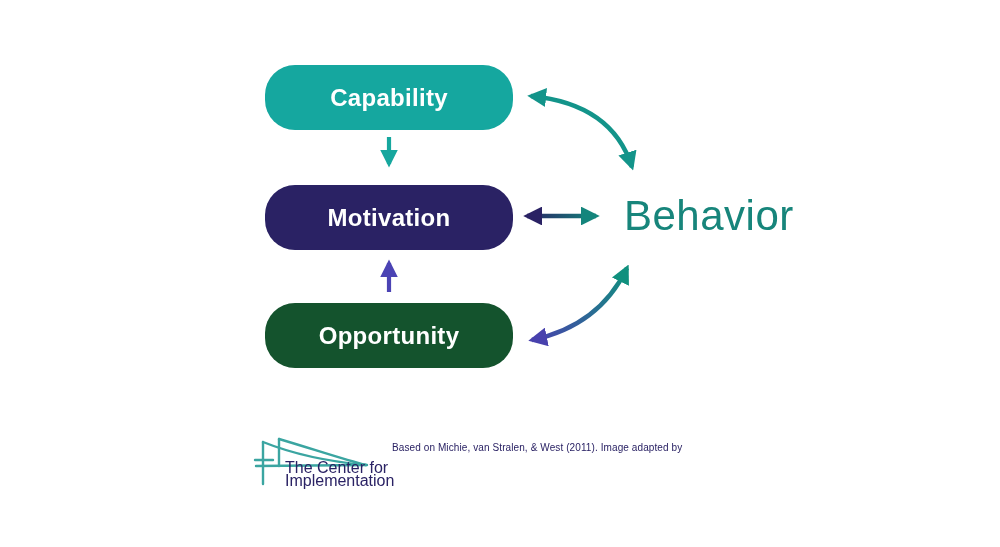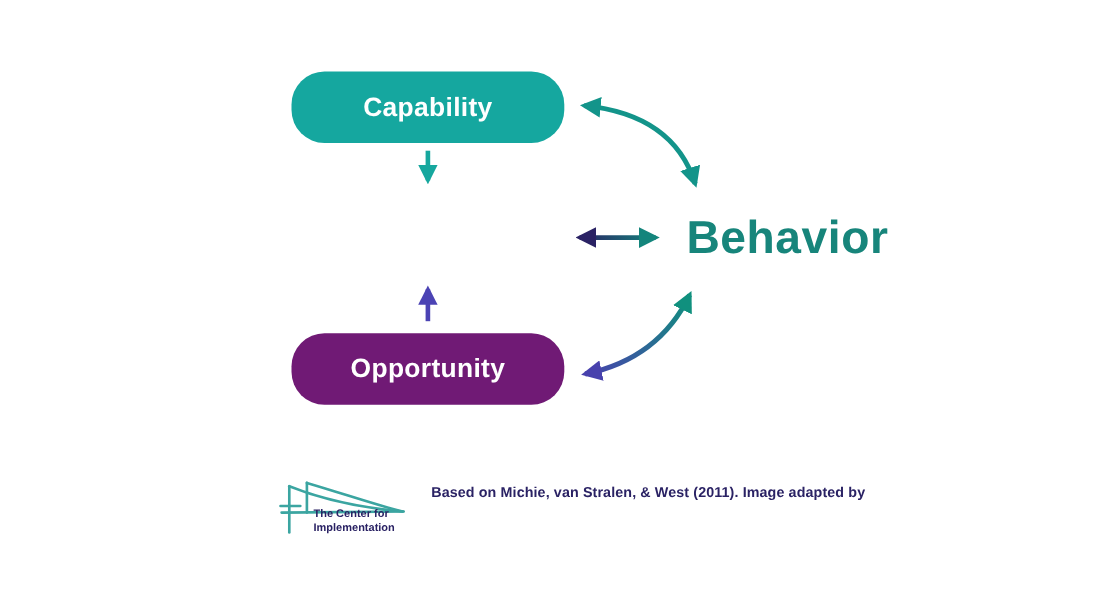--- a/index.html
+++ b/index.html
@@ -25,28 +25,28 @@
     display: flex;
     align-items: center;
     justify-content: center;
     color: #ffffff;
     font-size: 24px;
     font-weight: bold;
     letter-spacing: 0.3px;
   }
   .box-capability  { top: 65px;  background: #15A79F; }
   .box-motivation  { top: 185px; background: #2A2264; }
-  .box-opportunity { top: 303px; background: #701a75; }
+  .box-opportunity { top: 303px; background: #14532d; }
 
   .behavior-word {
     position: absolute;
     left: 597px;
     top: 192px;
     font-size: 42px;
-    font-weight: bold;
+    font-weight: normal;
     color: #17857B;
     letter-spacing: 0.5px;
     white-space: nowrap;
   }
   svg.arrow-layer {
     position: absolute;
     left: 0;
     top: 0;
     pointer-events: none;
   }
@@ -63,36 +63,35 @@
     left: 226px;
     top: 4px;
     width: 130px;
     height: 62px;
   }
   .logo svg { position: absolute; left: 0; top: 0; }
   .logo-text {
     position: absolute;
     left: 32px;
     top: 28px;
-    font-size: 10px;
-    font-weight: bold;
+    font-size: 16px;
+    font-weight: normal;
     color: #2A2264;
     line-height: 12.5px;
     white-space: nowrap;
   }
   .citation {
     position: absolute;
     left: 365px;
     top: 10px;
-    font-size: 13px;
+    font-size: 10px;
     line-height: 16px;
     color: #2A2264;
     letter-spacing: 0.1px;
     white-space: nowrap;
-    font-weight: bold;
   }
 </style>
 </head>
 <body>
 
 <div class="canvas">
 
   <svg class="arrow-layer" width="1000" height="547" viewBox="0 0 1000 547">
     <defs>
       <marker id="mTealLight" viewBox="0 0 10 10" refX="8" refY="5" markerWidth="4.2" markerHeight="4.2" orient="auto-start-reverse" markerUnits="strokeWidth">
@@ -133,20 +132,23 @@
     <path d="M 504 96 Q 585 104 605 167" stroke="#13948A" stroke-width="4.5" fill="none" marker-start="url(#mTealA)" marker-end="url(#mTealA)"></path>
 
     <path d="M 500 216 L 569 216" stroke="url(#gradMB)" stroke-width="4.5" fill="none" marker-start="url(#mNavy)" marker-end="url(#mTealB)"></path>
 
     <path d="M 505 340 Q 572 326 600 268" stroke="url(#gradOB)" stroke-width="4.5" fill="none" marker-start="url(#mPurpleB)" marker-end="url(#mGreen)"></path>
   </svg>
 
   <div class="box box-capability">
     <span>Capability</span>
   </div>
+  <div class="box box-motivation">
+    <span>Motivation</span>
+  </div>
   <div class="box box-opportunity">
     <span>Opportunity</span>
   </div>
 
   <div class="behavior-word">Behavior</div>
 
   <div class="footer">
 
     <div class="logo">
       <svg width="120" height="60" viewBox="0 0 120 60">

